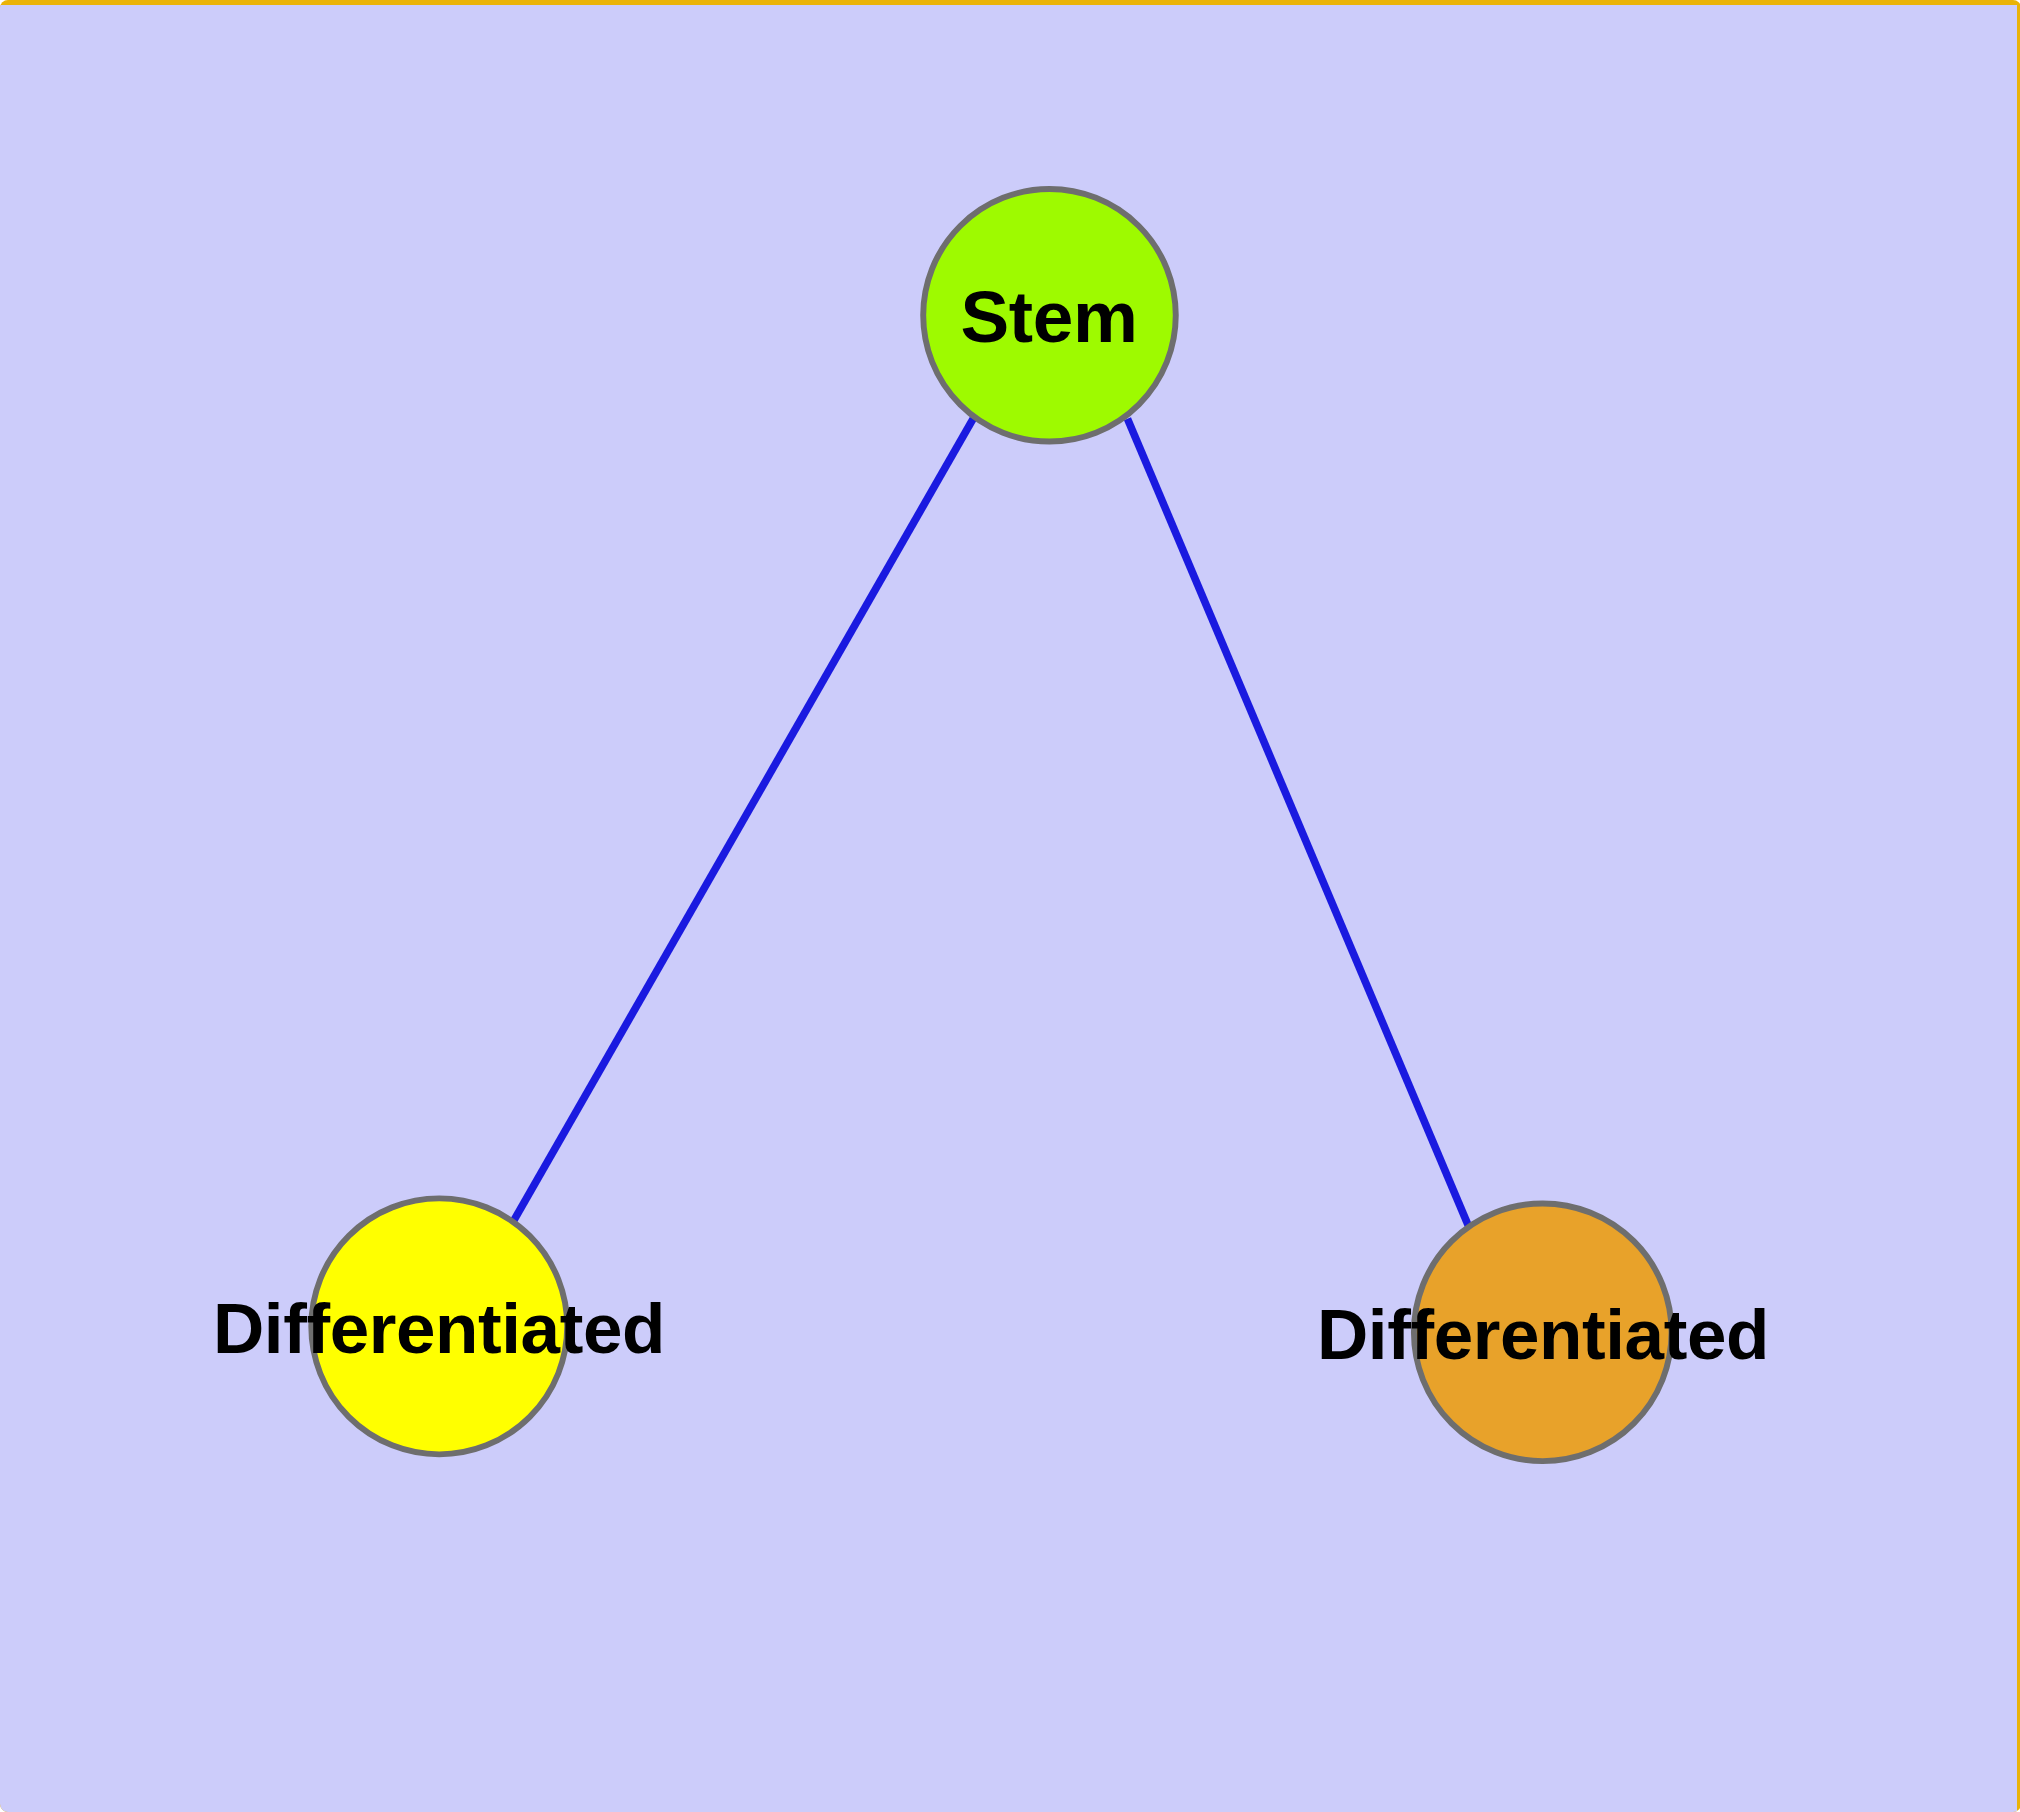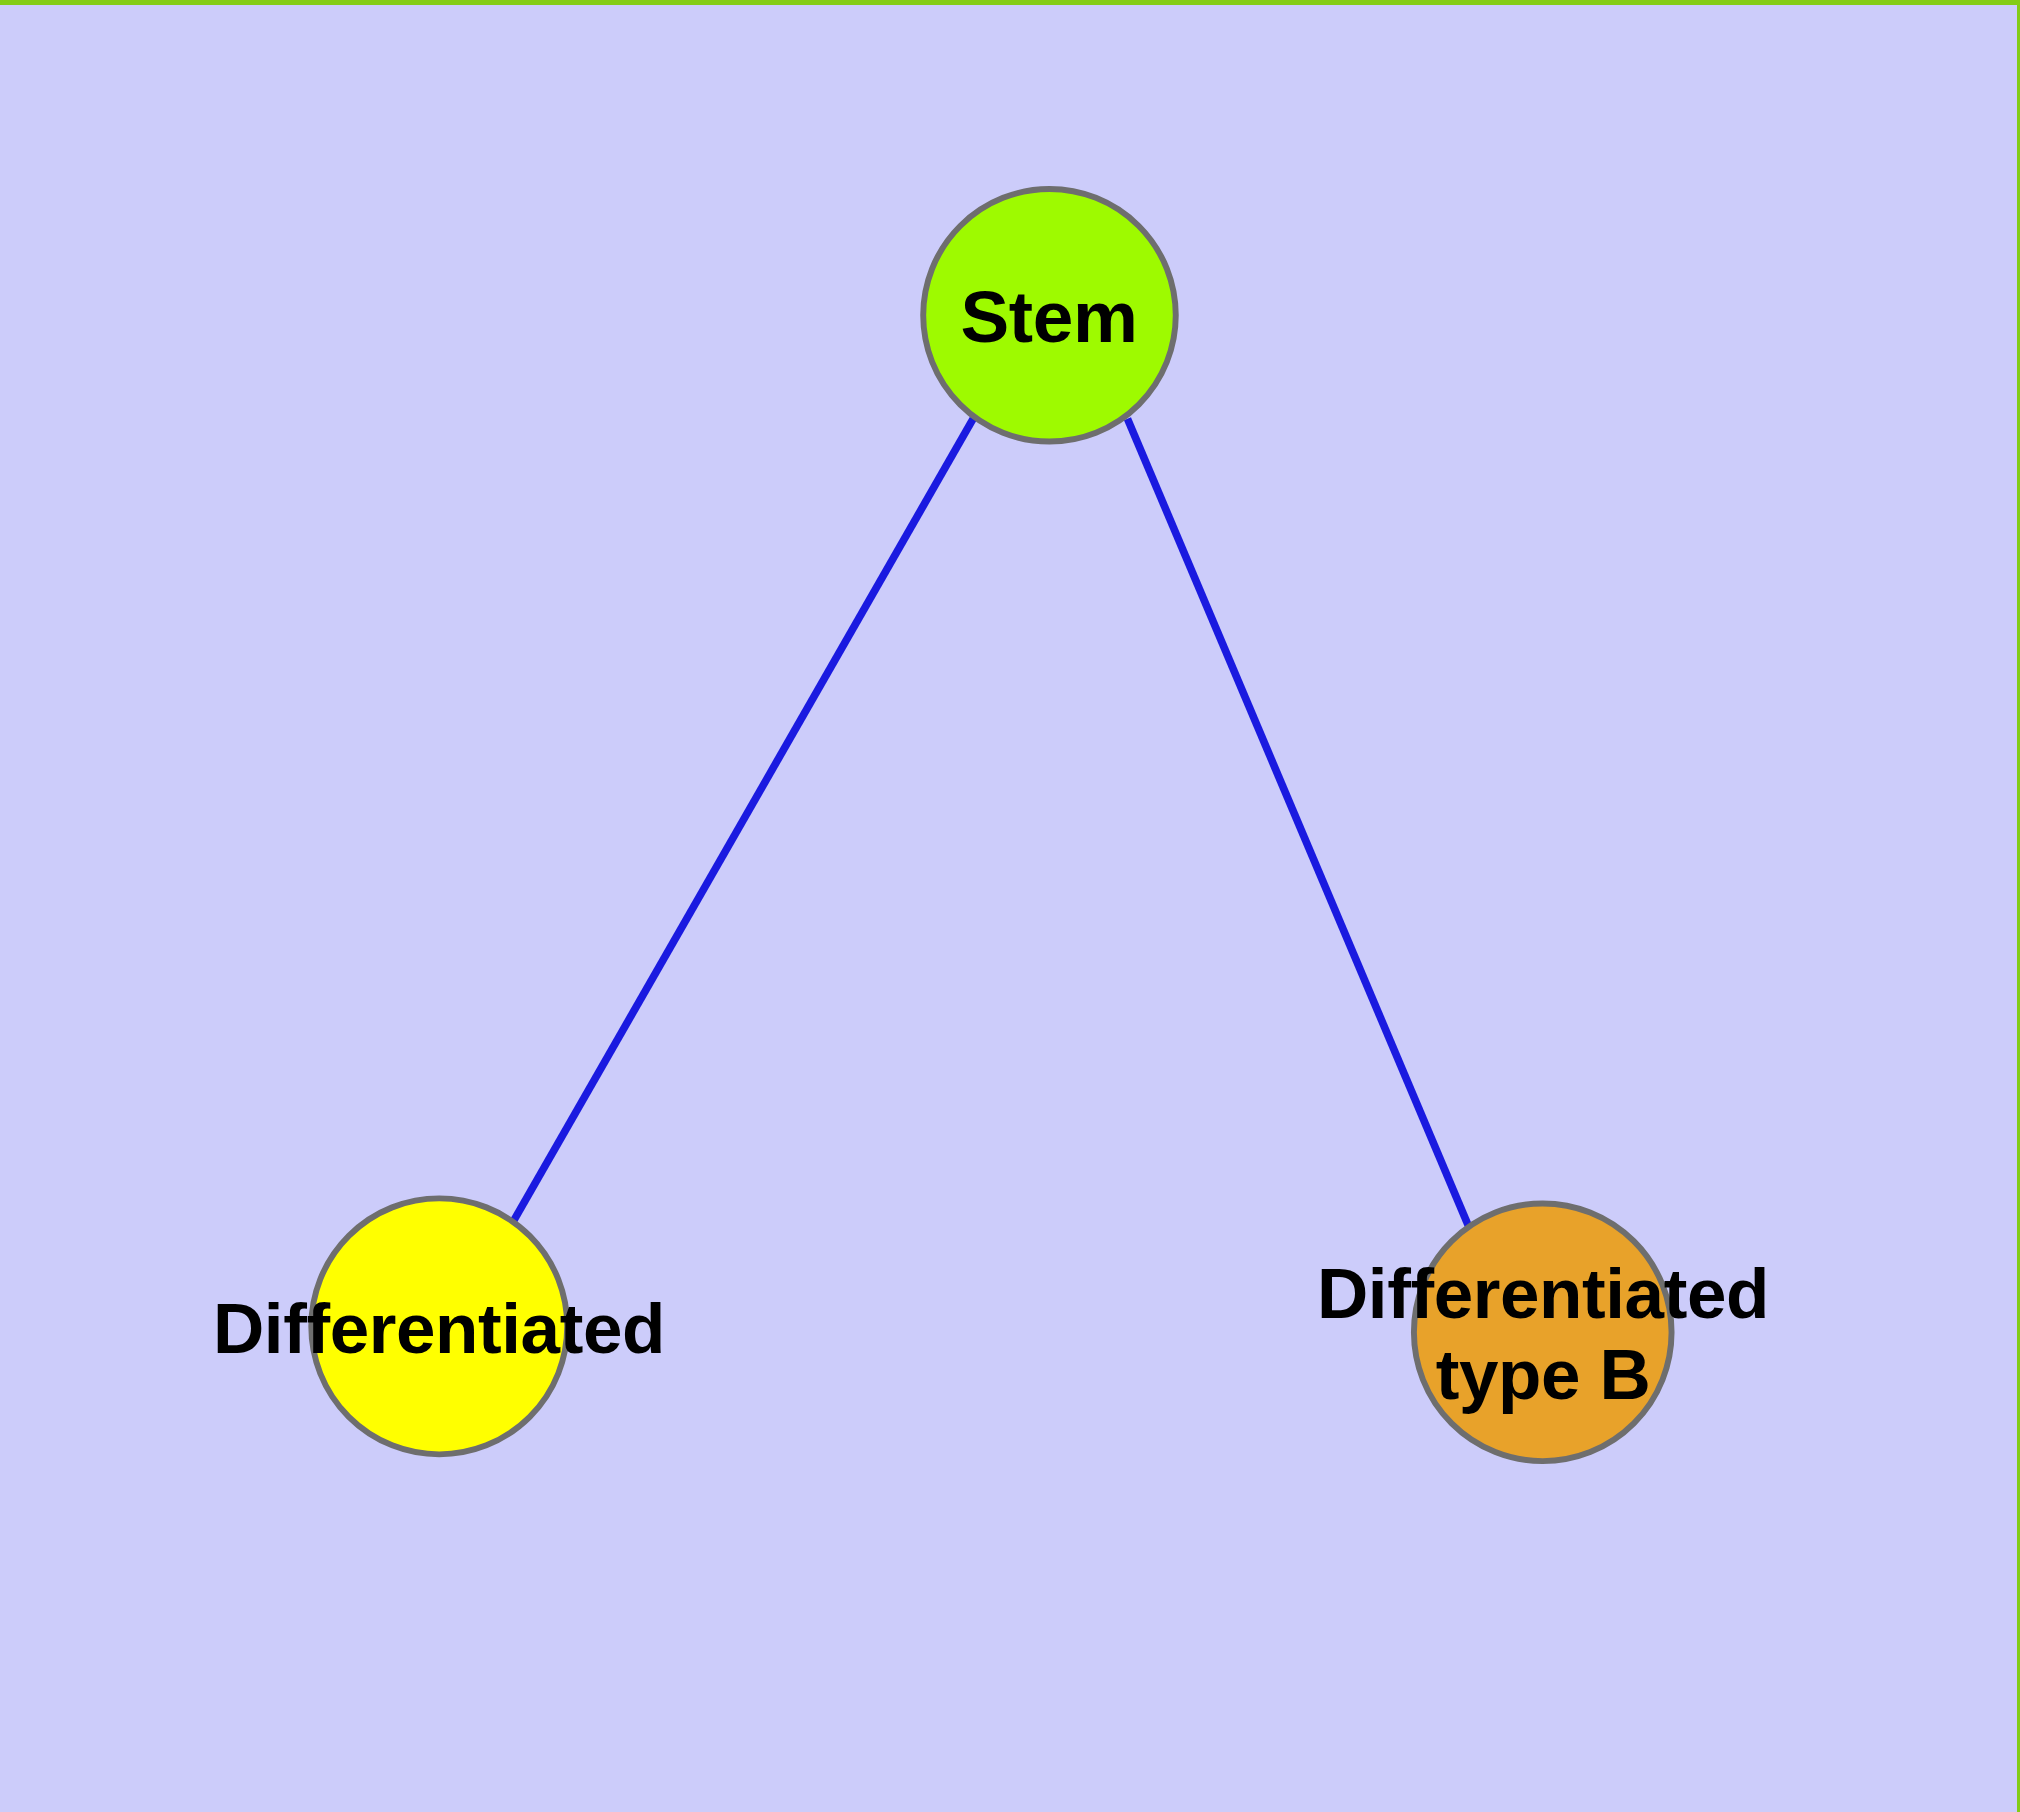--- a/index.html
+++ b/index.html
@@ -4,23 +4,24 @@
 <style>
   html, body {
     margin: 0;
     padding: 0;
     background: #ffffff;
   }
   #canvas {
     position: relative;
     width: 2021px;
     height: 1812px;
-    background: #84cc16;
+    background: #eab308;
     overflow: hidden;
     font-family: "Liberation Sans", sans-serif;
+    border-radius: 8px;
   }
   #plot-bg {
     position: absolute;
     left: 0;
     top: 5.1px;
     width: 2017px;
     height: 1807px;
     background: #ccccfa;
   }
   #graph-svg {
@@ -79,17 +80,16 @@
   <div class="node-label" id="label-stem">
     <div>Stem</div>
   </div>
 
   <div class="node-label" id="label-type-a">
     <div>Differentiated</div>
   </div>
 
   <div class="node-label" id="label-type-b">
     <div>Differentiated</div>
-    <div>type B</div>
   </div>
 
 </div>
 
 
 </body></html>

